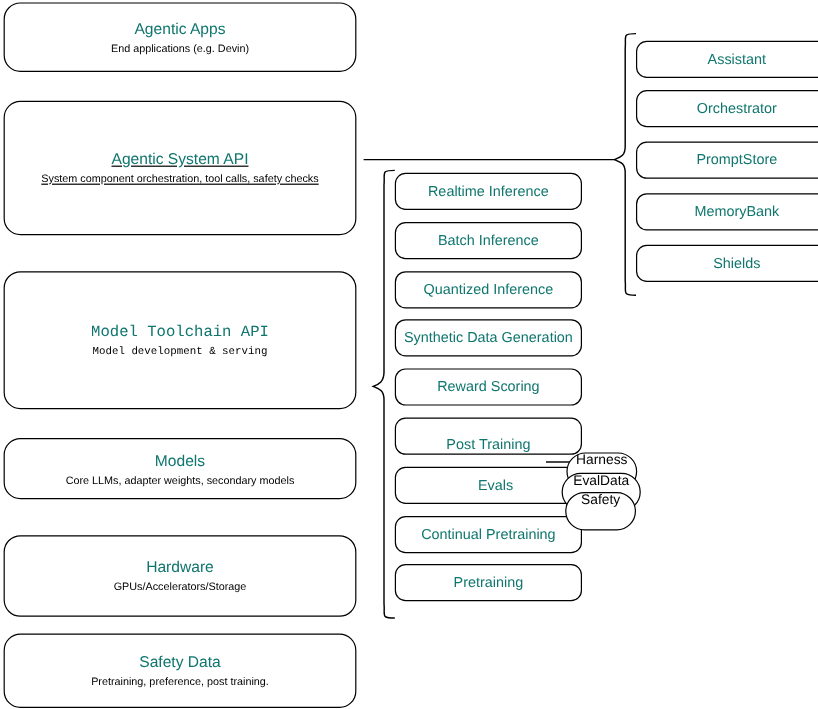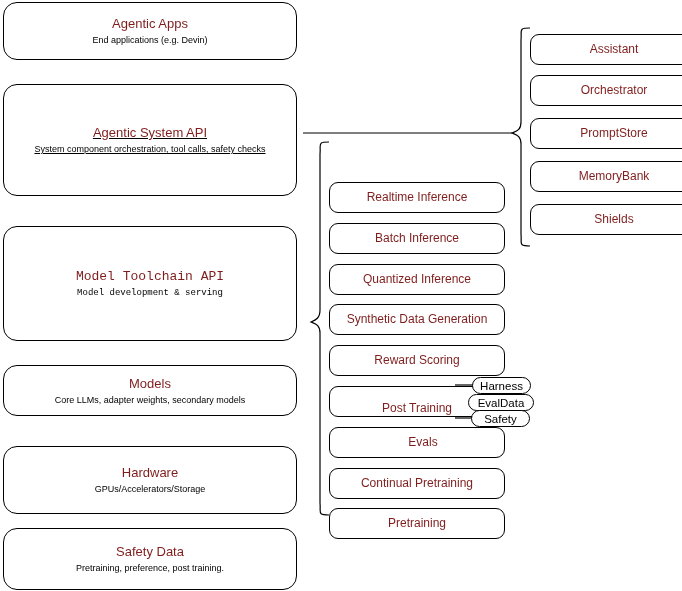--- a/index.html
+++ b/index.html
@@ -30,21 +30,21 @@
     display: flex;
     flex-direction: column;
     align-items: center;
     justify-content: center;
     text-align: center;
     z-index: 3;
   }
   .node .title {
     font-size: 12.5px;
     line-height: 15px;
-    color: #7f1d1d;
+    color: #0f766e;
     white-space: nowrap;
   }
   .node .subtitle {
     font-size: 9px;
     line-height: 12px;
     margin-top: 3px;
     color: #000000;
     white-space: nowrap;
   }
   
@@ -55,38 +55,37 @@
   }
   .layer-box .title { font-size: 13px; }
   
   .cap-box {
     height: 31px;
     border-radius: 9px;
   }
   .cap-box .title { font-size: 12px; }
   .mid-box {
     left: 329px;
-    width: 176px;
-    margin-top: 38px;
+    width: 156px;
   }
   .right-box {
     left: 530px;
     width: 168px;
   }
   
   .pill {
     position: absolute;
     box-sizing: border-box;
     background: #ffffff;
     border: 1.2px solid #000000;
     border-radius: 999px;
     display: flex;
-    align-items: flex-end;
+    align-items: flex-start;
     justify-content: center;
-    height: 17px;
+    height: 32px;
     z-index: 6;
   }
   .pill .title {
     font-size: 11.5px;
     line-height: 13px;
     white-space: nowrap;
   }
   svg.connectors {
     position: absolute;
     left: 0; top: 0;

